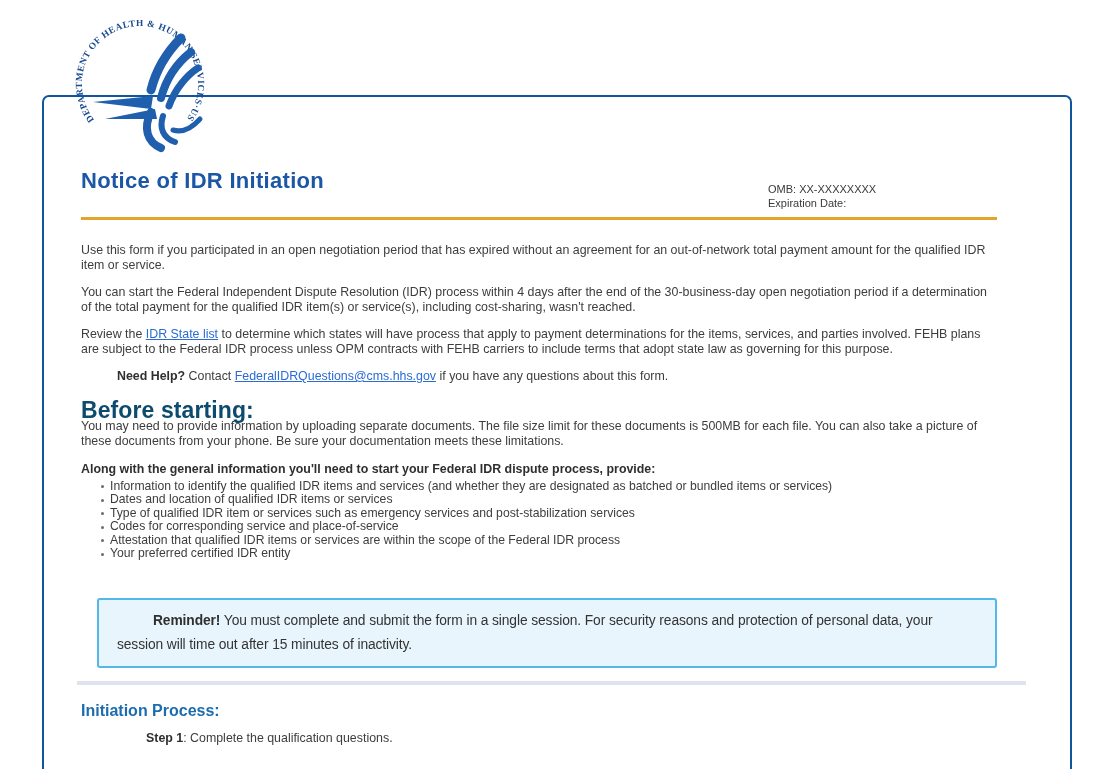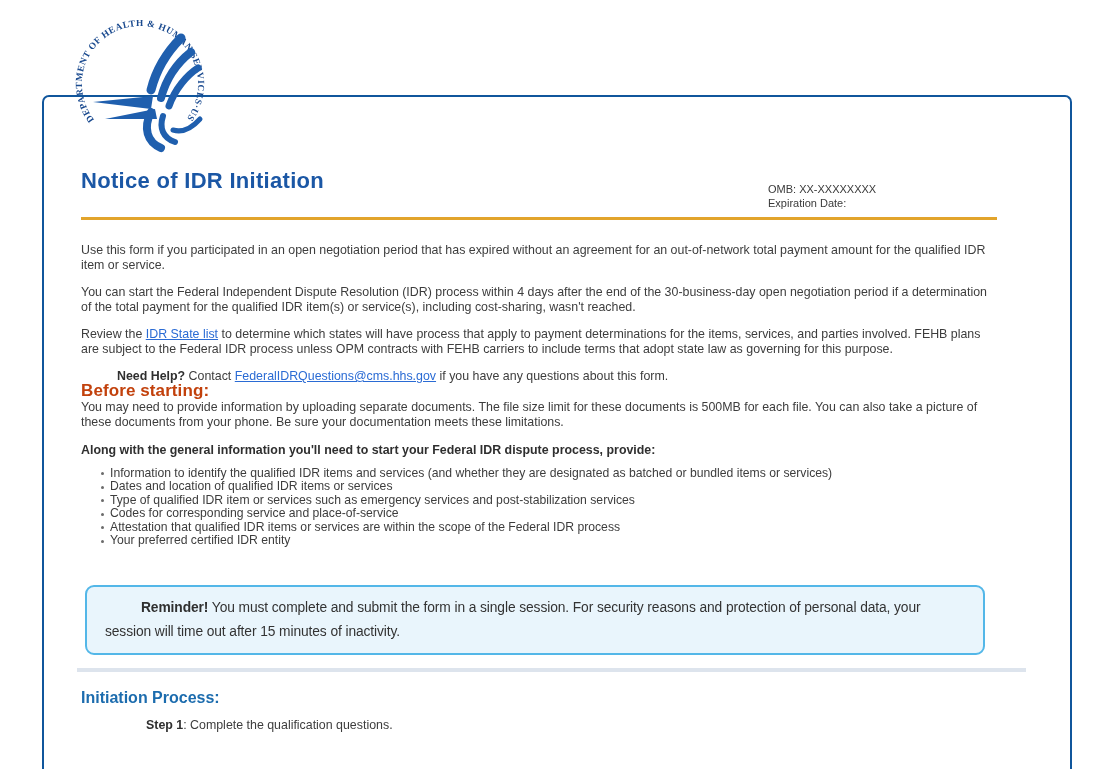--- a/index.html
+++ b/index.html
@@ -23,33 +23,33 @@
   }
   .omb-block {
     position:absolute; left:687px; top:8px; font-size:11px; line-height:14px; color:#3a3a3a;
   }
   .gold-rule { height:3px; background:#e2a42b; margin-top:3px; width:916px; }
   .para { margin-top:13px; }
   .first-para { margin-top:23px; }
   b, strong { color:#2f2f2f;padding-left:36px; }
   a.link { color:#2a6bd4; text-decoration:underline; cursor:pointer; }
   .section-heading {
-    font-size:17px; font-weight:600; color:#c2410c; letter-spacing:0.1px;
+    margin-top:19px; font-size:23px; font-weight:600; color:#0c4a6e; letter-spacing:0.1px;
   }
   .tight { margin-top:2px; }
   .provide-line { margin-top:14px; font-weight:700; color:#2f2f2f; }
-  ul.bullets { margin-top:9px; padding-left:29px; list-style:none; }
+  ul.bullets { margin-top:3px; padding-left:29px; list-style:none; }
   ul.bullets li { position:relative; font-size:12.2px; line-height:13.6px; padding-left:0; }
   ul.bullets li::before {
     content:""; position:absolute; left:-9px; top:5.5px; width:3px; height:3px;
     border-radius:50%; background:#6b6b6b;
   }
   .reminder-box {
-    margin-top:37px; margin-left:4px; width:900px; min-height:54px;
-    background:#e9f5fc; border:2px solid #53b7e8; border-radius:9px;
+    margin-top:37px; margin-left:16px; width:900px; min-height:54px;
+    background:#e9f5fc; border:2px solid #53b7e8; border-radius:3px;
     padding:9px 18px; font-size:13.8px; line-height:24px; color:#333;
     letter-spacing:-0.1px;
   }
   .divider { margin-top:13px; margin-left:-4px; width:949px; height:4px; background:#dde4ed; }
   .initiation-heading {
     margin-top:19px; font-size:16px; font-weight:600; color:#1c6cae;
   }
   .steps { margin-top:13px; margin-left:29px; font-size:12.4px; line-height:13.4px; }
 </style>
 </head>

